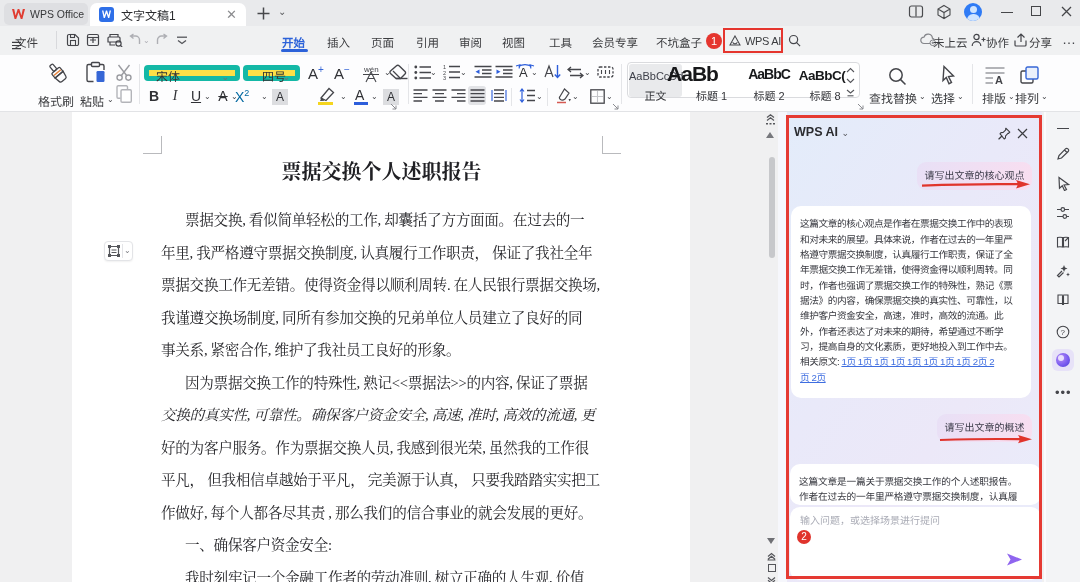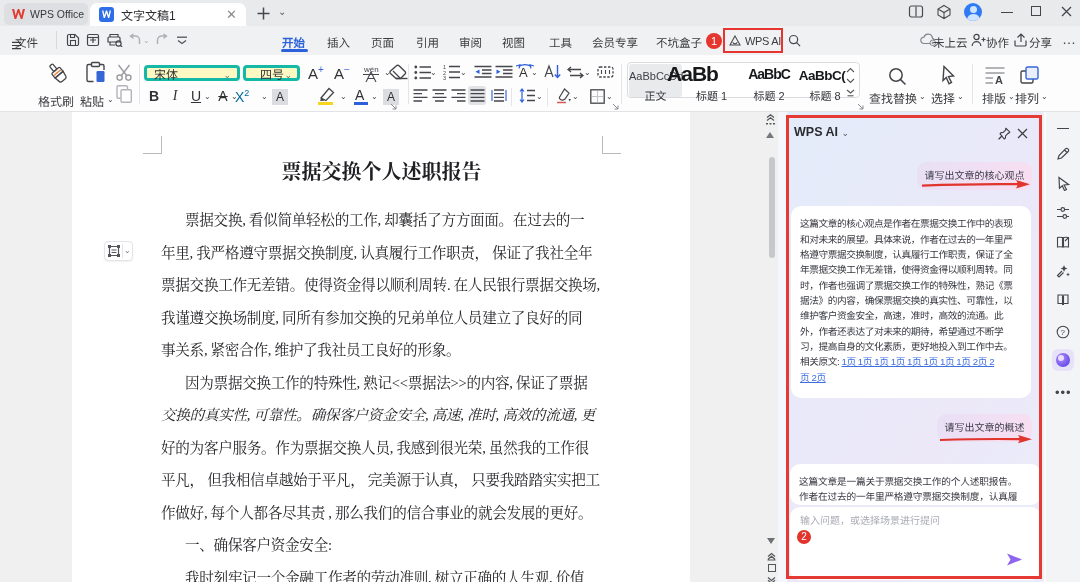--- a/index.html
+++ b/index.html
@@ -13,21 +13,21 @@
   #doctab { position:absolute; left:90px; top:3px; width:156px; height:23px; background:#ffffff; border-radius:7px 7px 0 0; display:flex; align-items:center; }
   #doctab .name { font-size:12px; color:#2a2b2e; margin-left:7px; }
   #doctab .x { position:absolute; right:9px; top:4px; color:#8a8b8e; font-size:13px; }
   
   #menubar { position:absolute; left:0; top:26px; width:1080px; height:29px; background:#f0f1f2; }
   .mtab { position:absolute; top:34px; font-size:11.5px; color:#3b3c3f; }
   .micon { position:absolute; top:7px; color:#4a4b4e; }
   
   #ribbon { position:absolute; left:0; top:55px; width:1080px; height:57px; background:#fdfdfe; border-bottom:1px solid #e2e3e6; }
   .rlabel { position:absolute; font-size:12px; color:#3c3d40; }
-  .combo { position:absolute; border:3px solid #14b8a6; border-radius:4px; background:#fef9c3; font-size:12px; color:#323336; }
+  .combo { position:absolute; border:5px solid #14b8a6; border-radius:4px; background:#fde047; font-size:12px; color:#323336; }
   .rdiv { position:absolute; width:1px; background:#e4e5e8; top:64px; height:40px; }
   
   #canvas { position:absolute; left:0; top:112px; width:1080px; height:470px; background:#f0f0f1; }
   #page { position:absolute; left:72px; top:112px; width:618px; height:470px; background:#ffffff; }
   .docline { position:absolute; left:89px; width:446px; font-family:"Liberation Serif","Noto Serif CJK SC","Noto Serif SC",serif; font-size:14.6px; letter-spacing:-0.3px; color:#26262a; white-space:nowrap; }
   
   #gutter { position:absolute; left:778px; top:112px; width:9px; height:470px; background:#f6f7fc; }
   #aipanel { position:absolute; left:787px; top:112px; width:255px; height:470px;
      background:linear-gradient(125deg,#e3ecfa 0%,#e9e9f9 40%,#ece8f8 65%,#e9edfb 100%); }
   .aicard { position:absolute; background:#ffffff; border-radius:10px; }

